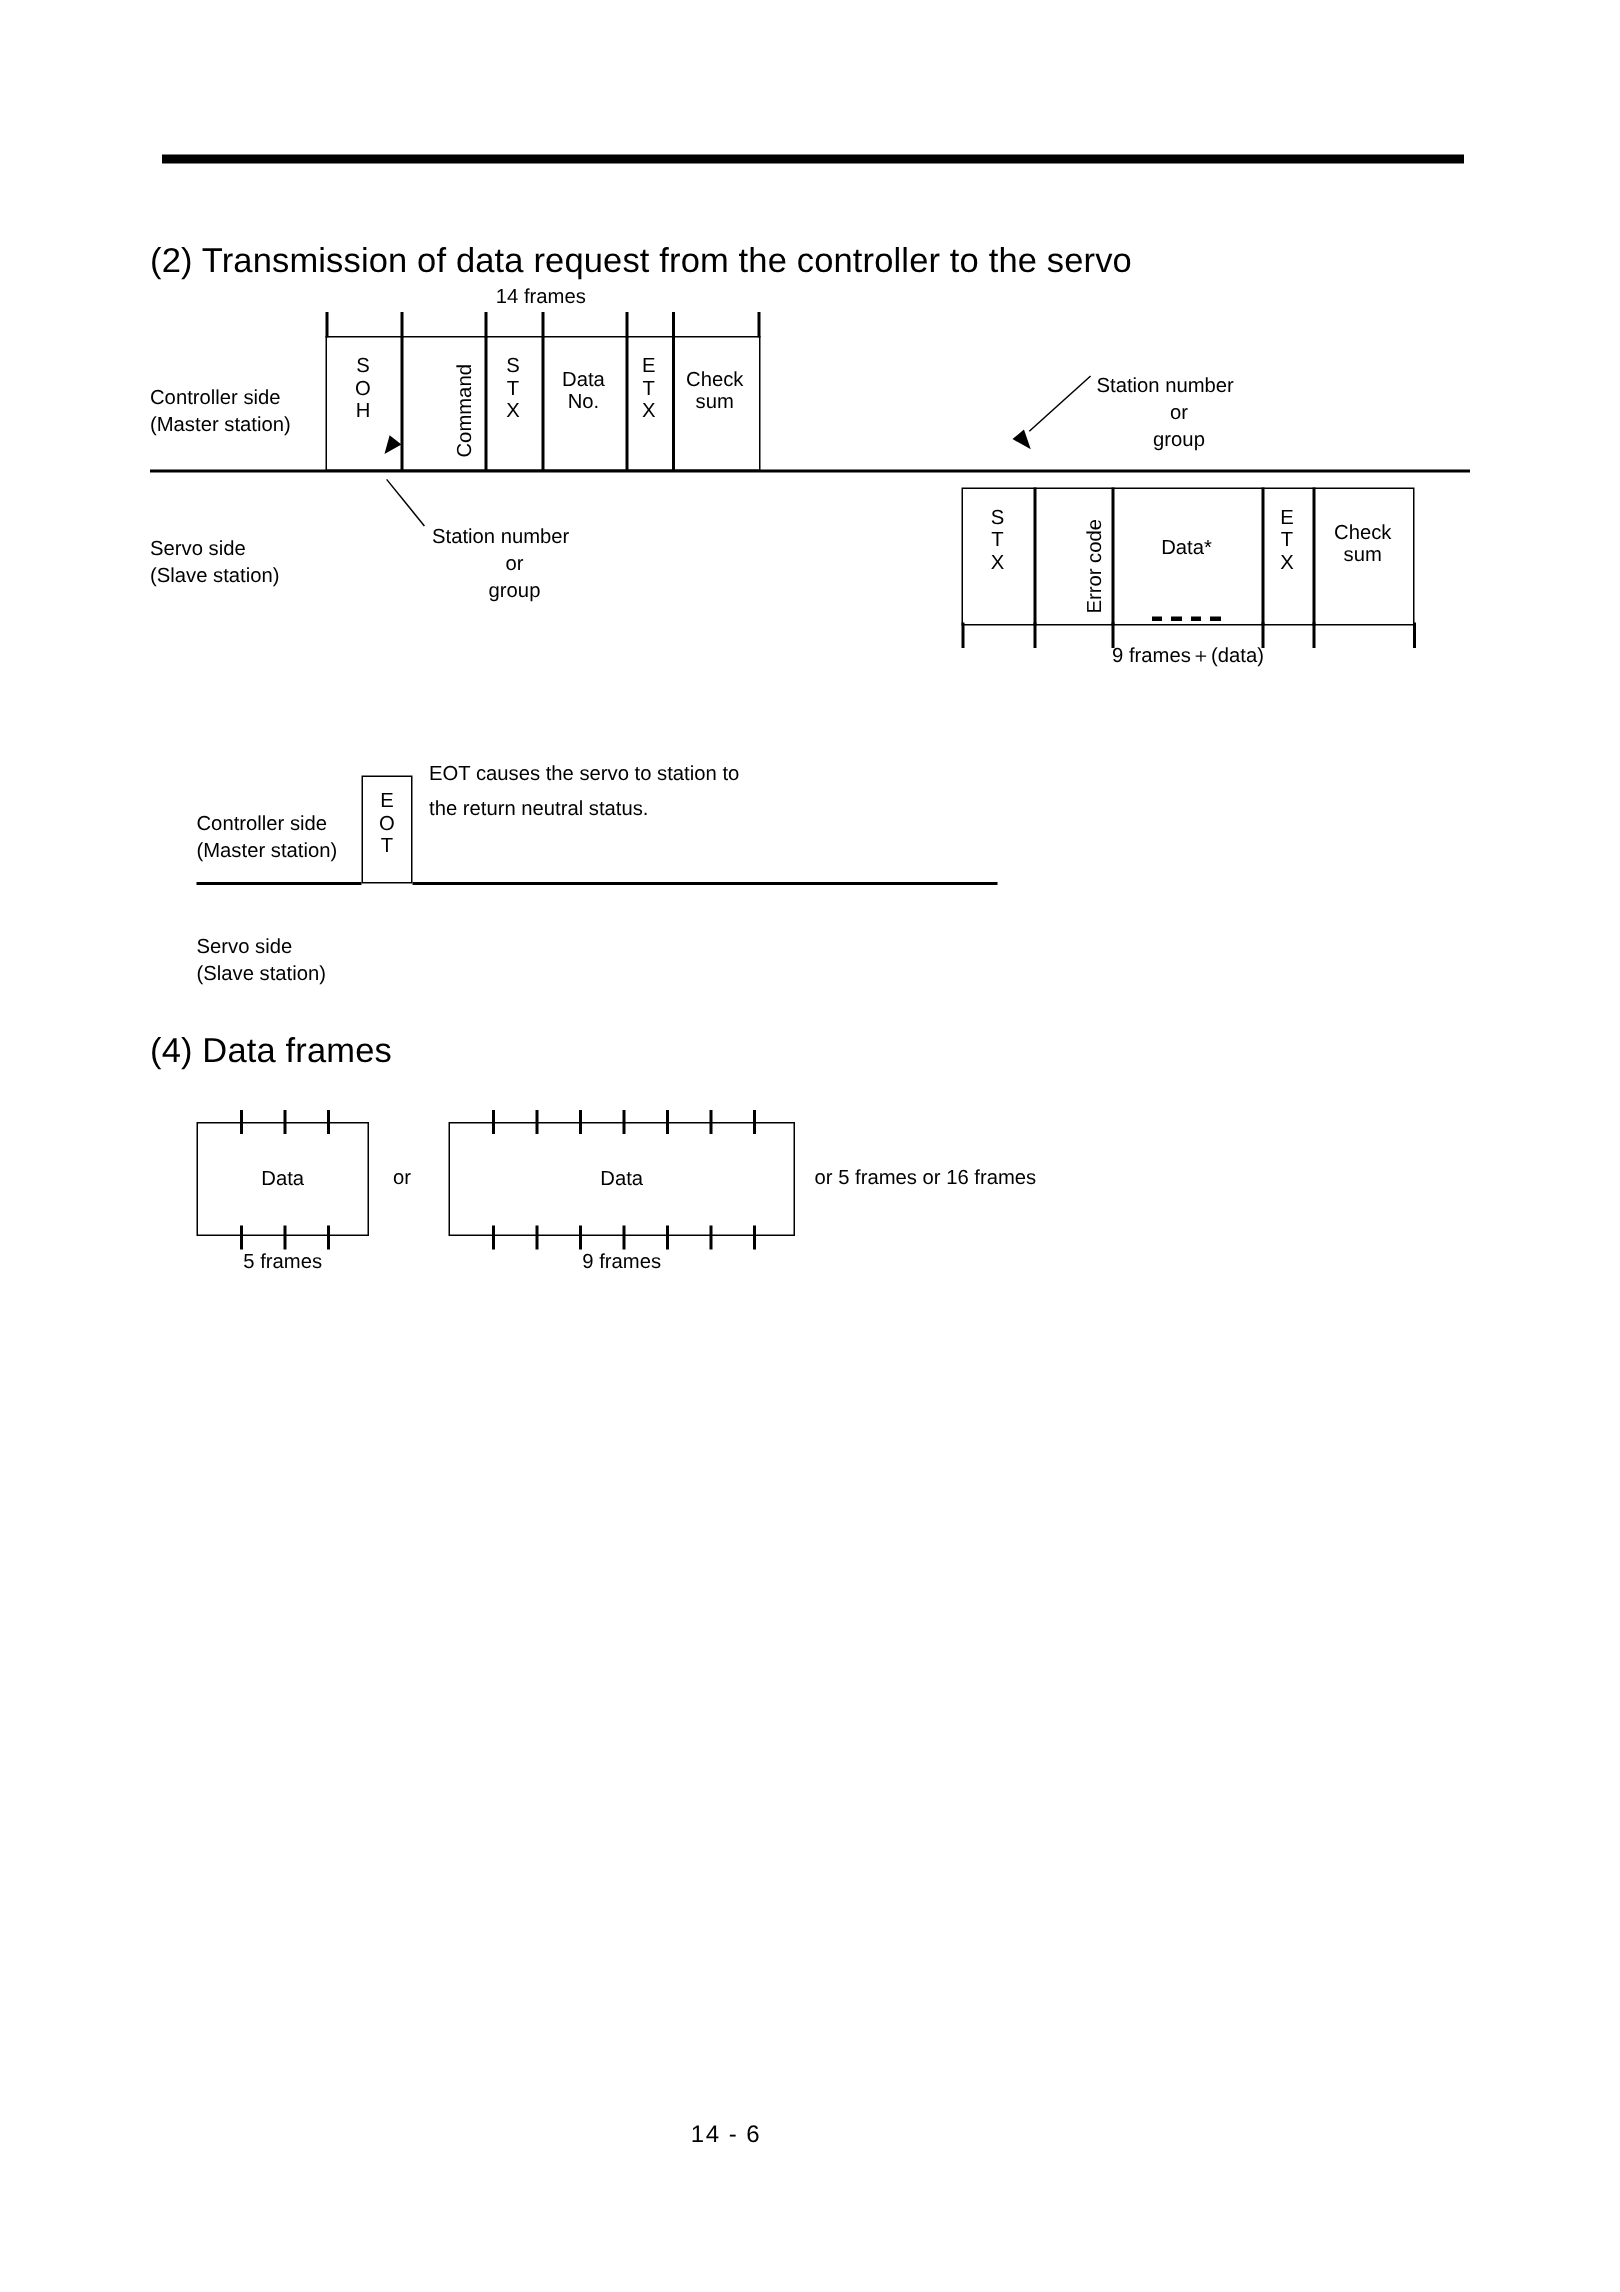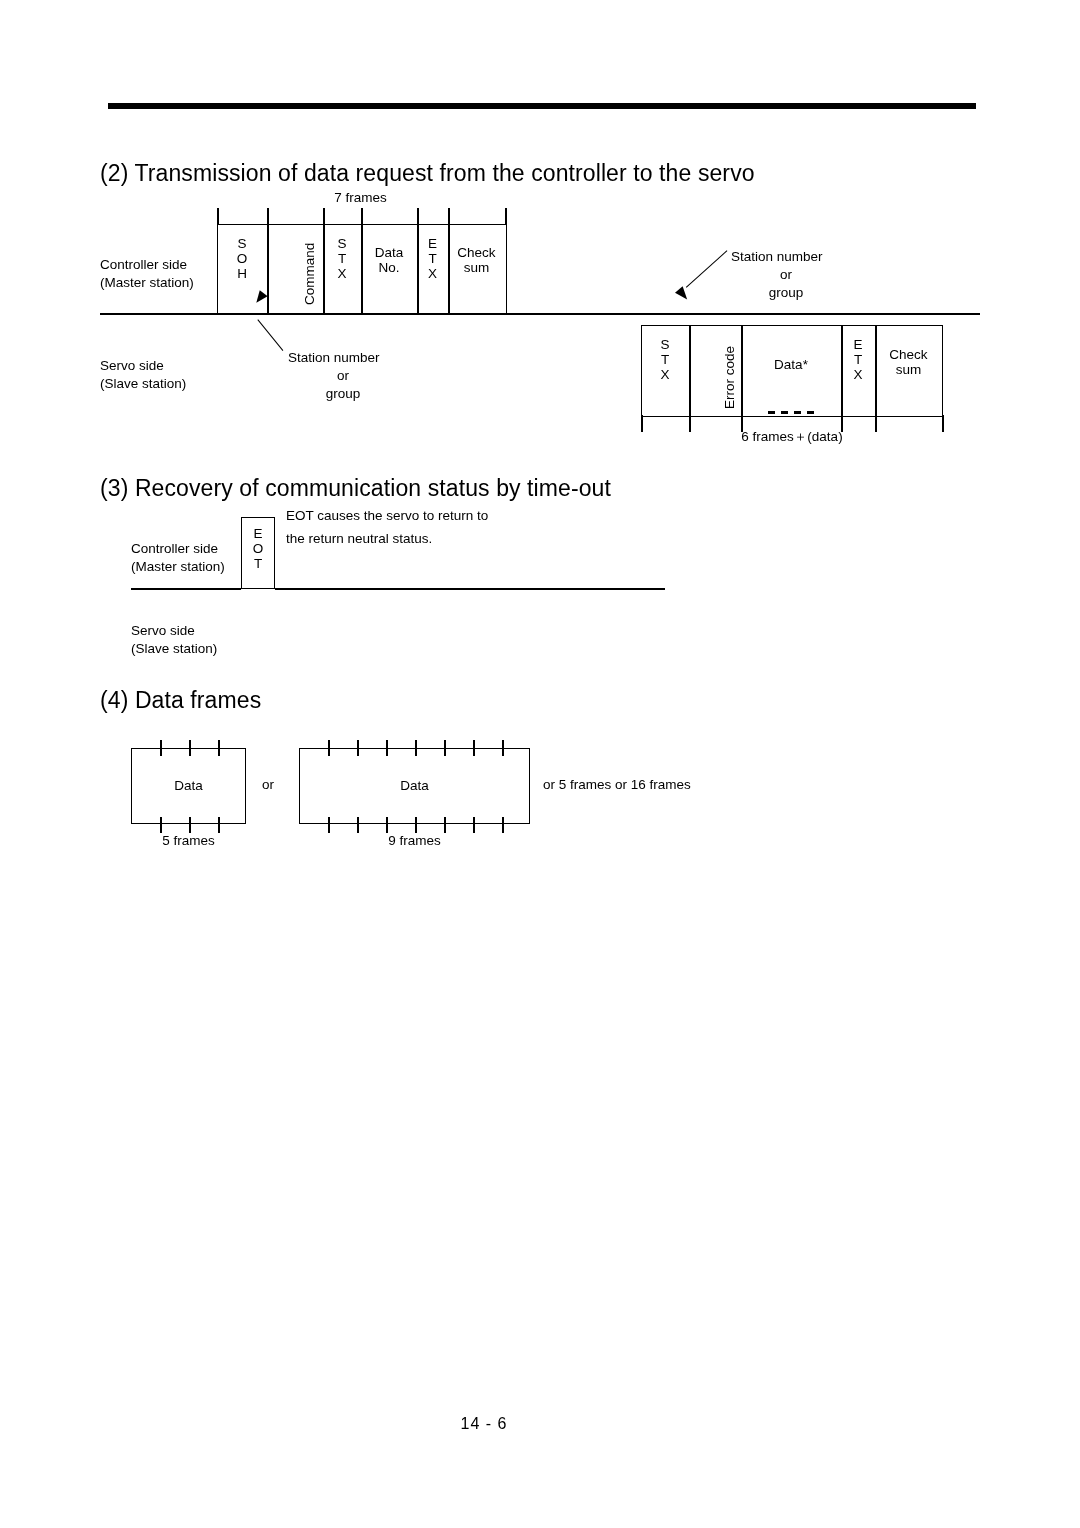--- a/index.html
+++ b/index.html
@@ -124,21 +124,21 @@
 </style>
 </head>
 <body>
 
 <div class="page">
 
   <div class="abs" id="header-rule"></div>
 
   <div class="abs sec-heading" style="left:100px; top:160px;">(2) Transmission of data request from the controller to the servo</div>
 
-  <div class="abs lbl-c" style="left:258px; top:190px; width:205px;">7 frames</div>
+  <div class="abs lbl-c" style="left:258px; top:190px; width:205px;">14 frames</div>
 
   <div class="abs framebox" style="left:217px; top:224px; width:290px; height:90px;"></div>
 
   <div class="abs vline" style="left:267px; top:224px; height:90px;"></div>
   <div class="abs vline" style="left:323px; top:224px; height:90px;"></div>
   <div class="abs vline" style="left:361px; top:224px; height:90px;"></div>
   <div class="abs vline" style="left:417px; top:224px; height:90px;"></div>
   <div class="abs vline" style="left:448px; top:224px; height:90px;"></div>
 
   <div class="abs tick" style="left:217px; top:208px; height:17px;"></div>
@@ -204,33 +204,32 @@
 T
 X</div>
   <div class="vtext" style="left:722px; top:409px;">Error code</div>
   <div class="cellstack" style="left:741px; top:357px; width:100px;">Data*</div>
   <div class="cellstack" style="left:841px; top:337px; width:34px; white-space:pre;">E
 T
 X</div>
   <div class="cellstack" style="left:875px; top:347px; width:67px; white-space:pre;">Check
 sum</div>
 
-  <div class="abs lbl-c" style="left:641px; top:428px; width:302px;">6 frames＋(data)</div>
-
-  <div class="abs sec-heading" style="left:100px; top:475px;">(3) Recovery of communication status by time-out</div>
+  <div class="abs lbl-c" style="left:641px; top:428px; width:302px;">9 frames＋(data)</div>
+
 
   <div class="abs framebox" style="left:241px; top:517px; width:34px; height:72px;"></div>
   <div class="cellstack" style="left:241px; top:526px; width:34px; white-space:pre;">E
 O
 T</div>
 
   <div class="abs lbl" style="left:131px; top:541px;">Controller side</div>
   <div class="abs lbl" style="left:131px; top:559px;">(Master station)</div>
 
-  <div class="abs lbl" style="left:286px; top:508px;">EOT causes the servo to return to</div>
+  <div class="abs lbl" style="left:286px; top:508px;">EOT causes the servo to station to</div>
   <div class="abs lbl" style="left:286px; top:531px;">the return neutral status.</div>
 
   <div class="abs baseline" style="left:131px; top:588px; width:110px;"></div>
   <div class="abs baseline" style="left:275px; top:588px; width:390px;"></div>
 
   <div class="abs lbl" style="left:131px; top:623px;">Servo side</div>
   <div class="abs lbl" style="left:131px; top:641px;">(Slave station)</div>
 
   <div class="abs sec-heading" style="left:100px; top:687px;">(4) Data frames</div>
 

